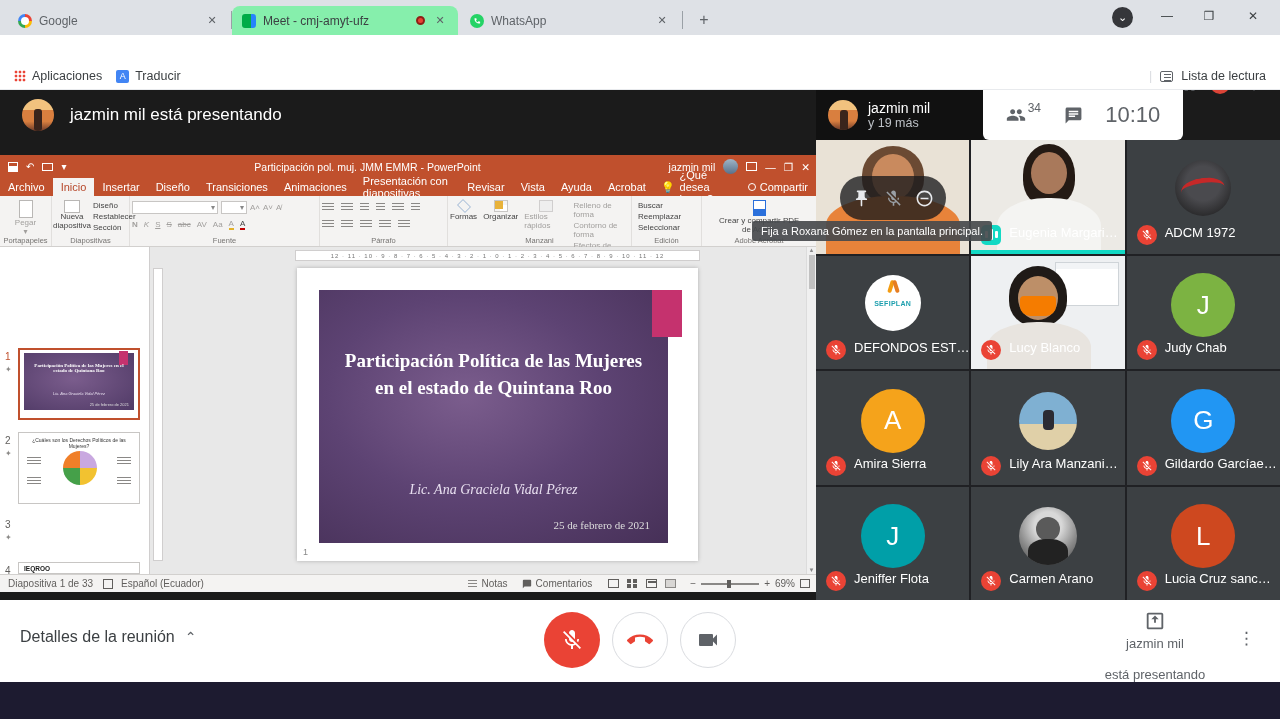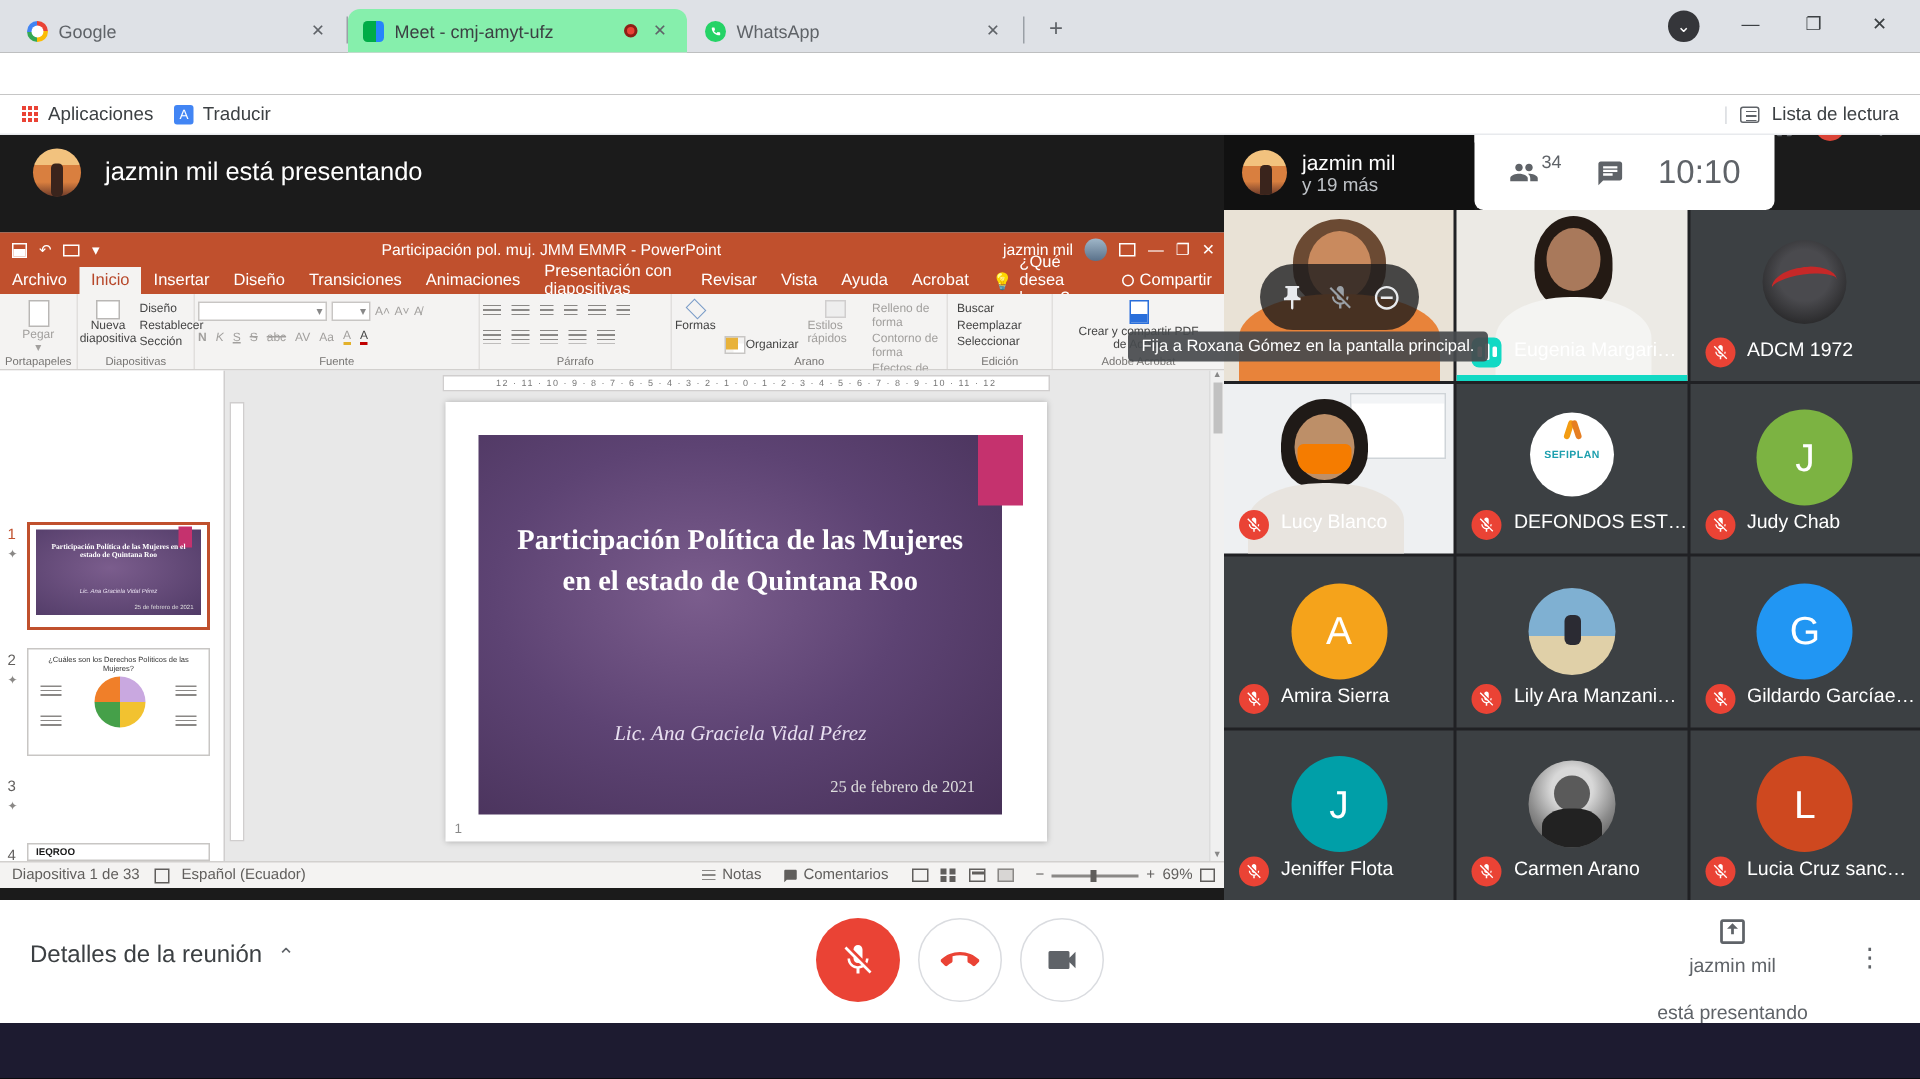--- a/index.html
+++ b/index.html
@@ -237,49 +237,49 @@
       <div class="plabel">
         <span class="micoff">
             <svg viewBox="0 0 24 24">
               <path d="M19 11h-1.7c0 .74-.16 1.43-.43 2.05l1.23 1.23c.56-.98.9-2.09.9-3.28zm-4.02.17c0-.06.02-.11.02-.17V5c0-1.66-1.34-3-3-3S9 3.34 9 5v.18l5.98 5.99zM4.27 3L3 4.27l6.01 6.01V11c0 1.66 1.33 3 2.99 3 .22 0 .44-.03.65-.08l1.66 1.66c-.71.33-1.5.52-2.31.52-2.76 0-5.3-2.1-5.3-5.1H5c0 3.41 2.72 6.23 6 6.72V21h2v-3.28c.91-.13 1.77-.45 2.54-.9L19.73 21 21 19.73 4.27 3z"></path>
             </svg>
           </span>
         <span>ADCM 1972</span>
       </div>
     </div>
 
+    <div class="tile">
+      <div class="sefi">
+        <span class="rib"></span>
+          <span class="rib2"></span>
+        <span class="txt">SEFIPLAN</span>
+      </div>
+      <div class="plabel">
+        <span class="micoff">
+            <svg viewBox="0 0 24 24">
+              <path d="M19 11h-1.7c0 .74-.16 1.43-.43 2.05l1.23 1.23c.56-.98.9-2.09.9-3.28zm-4.02.17c0-.06.02-.11.02-.17V5c0-1.66-1.34-3-3-3S9 3.34 9 5v.18l5.98 5.99zM4.27 3L3 4.27l6.01 6.01V11c0 1.66 1.33 3 2.99 3 .22 0 .44-.03.65-.08l1.66 1.66c-.71.33-1.5.52-2.31.52-2.76 0-5.3-2.1-5.3-5.1H5c0 3.41 2.72 6.23 6 6.72V21h2v-3.28c.91-.13 1.77-.45 2.54-.9L19.73 21 21 19.73 4.27 3z"></path>
+            </svg>
+          </span>
+        <span>DEFONDOS EST…</span>
+      </div>
+    </div>
+
     <div class="tile person" style="background:linear-gradient(180deg,#eef0f2 0 100%)">
       <div style="position:absolute;left:84px;top:6px;width:64px;height:44px;background:#fff;border:1px solid #cfd4d8;box-shadow:inset 0 6px 0 #f2f4f6"></div>
       <div class="hair" style="left:38px;top:10px;width:58px;height:60px;background:#1f1a17"></div>
       <div class="face" style="left:47px;top:20px;width:40px;height:44px;background:#bd8f68"></div>
       <div style="position:absolute;left:49px;top:40px;width:36px;height:20px;background:#f57c00;border-radius:4px 4px 10px 10px"></div>
       <div class="torso" style="left:16px;top:66px;width:104px;height:52px;background:#e8e4df"></div>
       <div class="plabel">
         <span class="micoff">
             <svg viewBox="0 0 24 24">
               <path d="M19 11h-1.7c0 .74-.16 1.43-.43 2.05l1.23 1.23c.56-.98.9-2.09.9-3.28zm-4.02.17c0-.06.02-.11.02-.17V5c0-1.66-1.34-3-3-3S9 3.34 9 5v.18l5.98 5.99zM4.27 3L3 4.27l6.01 6.01V11c0 1.66 1.33 3 2.99 3 .22 0 .44-.03.65-.08l1.66 1.66c-.71.33-1.5.52-2.31.52-2.76 0-5.3-2.1-5.3-5.1H5c0 3.41 2.72 6.23 6 6.72V21h2v-3.28c.91-.13 1.77-.45 2.54-.9L19.73 21 21 19.73 4.27 3z"></path>
             </svg>
           </span>
         <span>Lucy Blanco</span>
-      </div>
-    </div>
-
-    <div class="tile">
-      <div class="sefi">
-        <span class="rib"></span>
-          <span class="rib2"></span>
-        <span class="txt">SEFIPLAN</span>
-      </div>
-      <div class="plabel">
-        <span class="micoff">
-            <svg viewBox="0 0 24 24">
-              <path d="M19 11h-1.7c0 .74-.16 1.43-.43 2.05l1.23 1.23c.56-.98.9-2.09.9-3.28zm-4.02.17c0-.06.02-.11.02-.17V5c0-1.66-1.34-3-3-3S9 3.34 9 5v.18l5.98 5.99zM4.27 3L3 4.27l6.01 6.01V11c0 1.66 1.33 3 2.99 3 .22 0 .44-.03.65-.08l1.66 1.66c-.71.33-1.5.52-2.31.52-2.76 0-5.3-2.1-5.3-5.1H5c0 3.41 2.72 6.23 6 6.72V21h2v-3.28c.91-.13 1.77-.45 2.54-.9L19.73 21 21 19.73 4.27 3z"></path>
-            </svg>
-          </span>
-        <span>DEFONDOS EST…</span>
       </div>
     </div>
 
     <div class="tile">
       <div class="lav" style="background-color: rgb(124, 179, 66);">J</div>
       <div class="plabel">
         <span class="micoff">
             <svg viewBox="0 0 24 24">
               <path d="M19 11h-1.7c0 .74-.16 1.43-.43 2.05l1.23 1.23c.56-.98.9-2.09.9-3.28zm-4.02.17c0-.06.02-.11.02-.17V5c0-1.66-1.34-3-3-3S9 3.34 9 5v.18l5.98 5.99zM4.27 3L3 4.27l6.01 6.01V11c0 1.66 1.33 3 2.99 3 .22 0 .44-.03.65-.08l1.66 1.66c-.71.33-1.5.52-2.31.52-2.76 0-5.3-2.1-5.3-5.1H5c0 3.41 2.72 6.23 6 6.72V21h2v-3.28c.91-.13 1.77-.45 2.54-.9L19.73 21 21 19.73 4.27 3z"></path>
             </svg>
@@ -473,35 +473,35 @@
         </div>
         <div class="rglabel">Párrafo</div>
       </div>
 
       <div class="rgroup" style="width:184px">
         <div style="display:flex;gap:6px;margin-top:2px">
           <div style="display:flex;flex-direction:column;align-items:center">
             <span style="width:16px;height:12px;display:inline-block;border:1px solid #7a9cc8;transform:rotate(45deg) scale(.7)"></span>
             <span class="rtext">Formas</span>
           </div>
-          <div style="display:flex;flex-direction:row;align-items:center">
+          <div style="display:flex;flex-direction:column;align-items:center">
             <span style="width:14px;height:12px;display:inline-block;background:linear-gradient(#e8b23a 0 0) 0 0/8px 8px no-repeat,linear-gradient(#fff 0 0) 5px 4px/8px 8px no-repeat;border:1px solid #c8c6c4"></span>
             <span class="rtext">Organizar</span>
           </div>
           <div style="display:flex;flex-direction:column;align-items:center">
             <span style="width:14px;height:12px;display:inline-block;border:1px solid #d0cece;background:#eee"></span>
             <span class="rtext rgray">Estilos rápidos</span>
           </div>
           <div style="display:flex;flex-direction:column;gap:2px;margin-top:1px">
             <span class="rtext rgray">Relleno de forma</span>
             <span class="rtext rgray">Contorno de forma</span>
             <span class="rtext rgray">Efectos de forma</span>
           </div>
         </div>
-        <div class="rglabel">Arano</div>
+        <div class="rglabel">Manzani</div>
       </div>
 
       <div class="rgroup" style="width:70px">
         <div style="display:flex;flex-direction:column;gap:2px;margin-top:3px;padding-left:4px">
           <span class="rtext">Buscar</span>
           <span class="rtext">Reemplazar</span>
           <span class="rtext">Seleccionar</span>
         </div>
         <div class="rglabel">Edición</div>
       </div>

